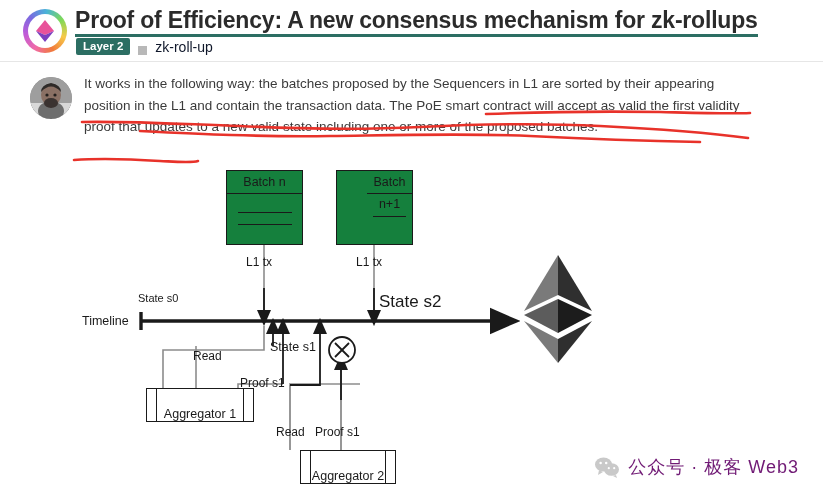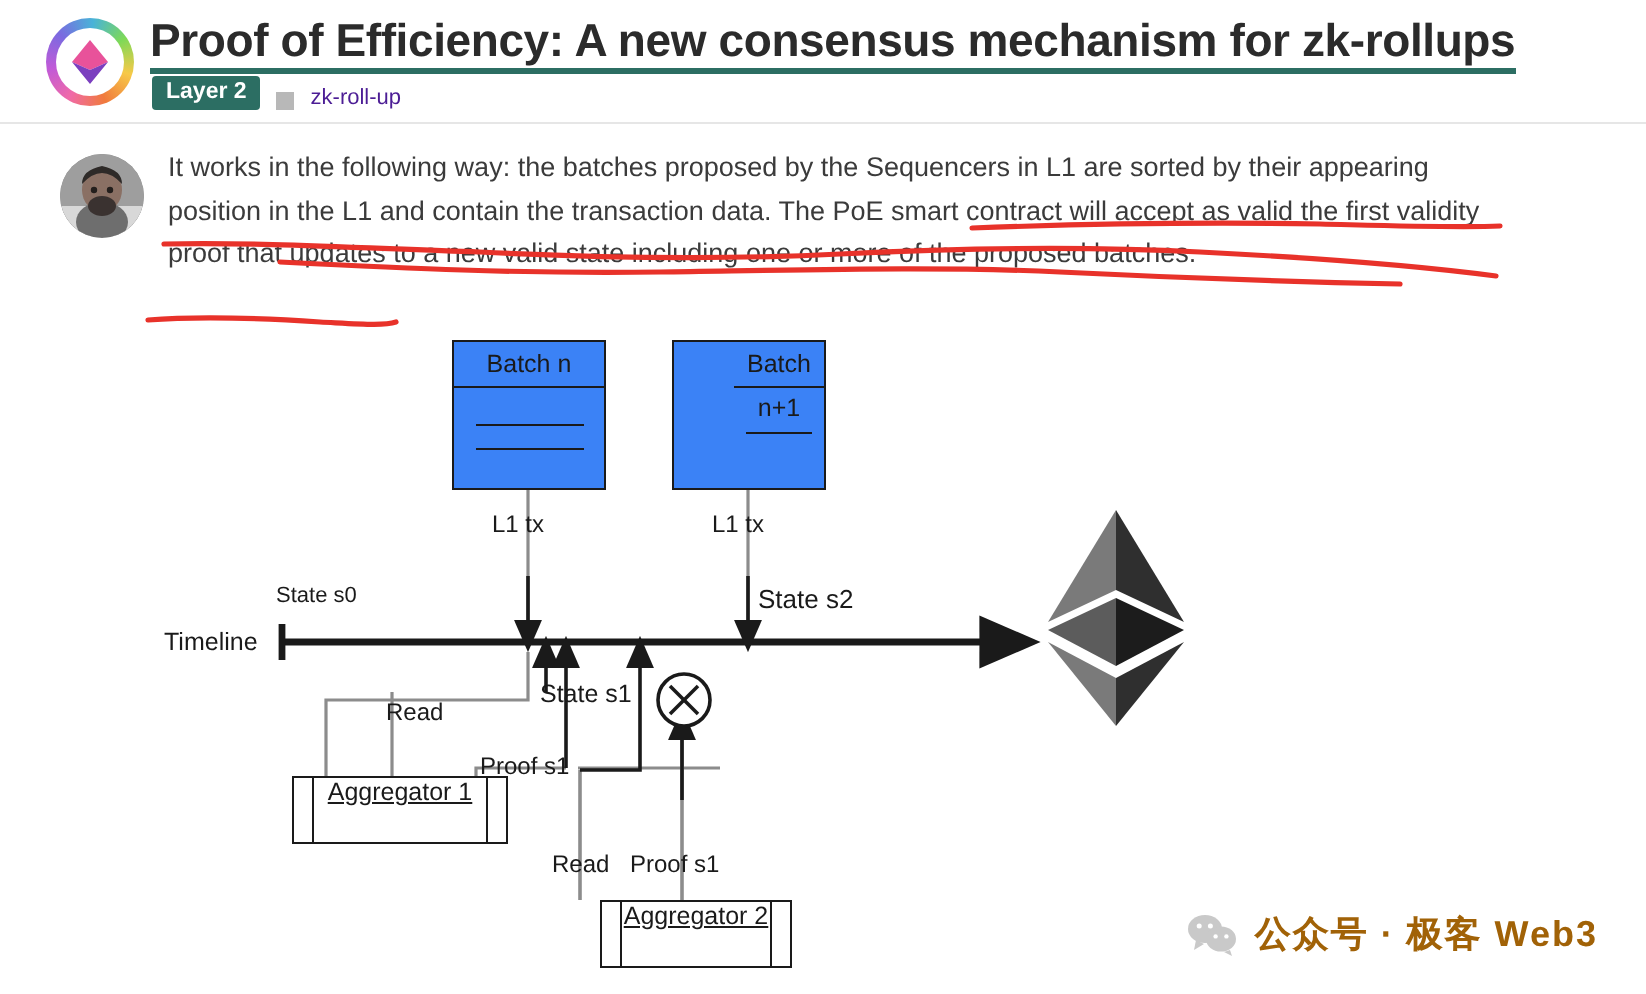--- a/index.html
+++ b/index.html
@@ -34,58 +34,58 @@
     border-bottom:3px solid #2c6e63;
     padding-bottom:1px;
     line-height:26px;
   }
   #meta-row{position:absolute;left:76px;top:38px;display:flex;align-items:flex-end;gap:8px;}
   #badge{
     background:#2c6e63;color:#ffffff;font-size:11.5px;font-weight:bold;
     padding:2px 7px 3px 7px;border-radius:2px;line-height:12px;
   }
   #tag-square{width:9px;height:9px;background:#b8b8b8;display:inline-block;}
-  #tag-label{font-size:11px;color:#4c1d95;}
+  #tag-label{font-size:14px;color:#0f172a;}
   
   #avatar{
     position:absolute;left:30px;top:77px;width:42px;height:42px;border-radius:50%;
     overflow:hidden;background:#8d8d8d;
   }
   #paragraph{
     position:absolute;left:84px;top:73px;width:672px;
     font-size:13.5px;line-height:21.5px;color:#3b3b3b;
   }
   
   #annotations{position:absolute;left:0;top:0;width:823px;height:497px;pointer-events:none;}
   
   #diagram{position:absolute;left:0;top:160px;width:823px;height:337px;}
   .dgbox{
-    position:absolute;border:1.6px solid #1a1a1a;background:#3b82f6;box-sizing:border-box;
+    position:absolute;border:1.6px solid #1a1a1a;background:#15803d;box-sizing:border-box;
   }
   .dgbox .hdr{
     font-size:12.5px;color:#1a1a1a;text-align:center;line-height:22px;height:22px;
     border-bottom:1.6px solid #1a1a1a;
   }
   .dgbox .body{position:relative;height:calc(100% - 22px);}
   .dgbox .body .ln{position:absolute;left:14%;width:72%;height:0;border-top:1.5px solid #1a1a1a;}
   .agg{
     position:absolute;border:1.4px solid #1a1a1a;background:#ffffff;box-sizing:border-box;
-    display:flex;align-items:flex-start;justify-content:center;
-    font-size:12.5px;color:#1a1a1a;text-decoration:underline;
+    display:flex;align-items:flex-end;justify-content:center;
+    font-size:12.5px;color:#1a1a1a;
   }
   .agg::before,.agg::after{
     content:"";position:absolute;top:0;bottom:0;width:0;border-left:1.4px solid #1a1a1a;
   }
   .agg::before{left:9px;} .agg::after{right:9px;}
   .dglabel{position:absolute;font-size:12px;color:#1a1a1a;white-space:nowrap;}
   .eth{position:absolute;left:520px;top:253px;width:76px;height:112px;}
   
   #watermark{
     position:absolute;right:24px;bottom:18px;display:flex;align-items:center;gap:8px;
-    color:#a16207;font-size:18px;letter-spacing:1px;font-weight:bold;
+    color:#701a75;font-size:18px;letter-spacing:1px;
   }
 </style>
 </head>
 <body>
 
 <div id="header">
 
   <div id="logo">
     <div class="inner">
       <svg width="18" height="22" viewBox="0 0 18 22">
@@ -189,21 +189,21 @@
       <div class="ln" style="top:22px;"></div>
     </div>
   </div>
 
   <div class="dglabel" style="left:246px;top:95px;">L1 tx</div>
   <div class="dglabel" style="left:356px;top:95px;">L1 tx</div>
 
   <div class="dglabel" style="left:82px;top:154px;font-size:12.5px;">Timeline</div>
   <div class="dglabel" style="left:138px;top:132px;font-size:11px;">State s0</div>
   <div class="dglabel" style="left:270px;top:132px;font-size:12.5px;margin-top:48px;">State s1</div>
-  <div class="dglabel" style="left:379px;top:132px;font-size:13px;">State s2</div>
+  <div class="dglabel" style="left:379px;top:132px;font-size:17px;">State s2</div>
 
   <div class="dglabel" style="left:193px;top:189px;">Read</div>
   <div class="dglabel" style="left:240px;top:216px;">Proof s1</div>
   <div class="dglabel" style="left:276px;top:265px;">Read</div>
   <div class="dglabel" style="left:315px;top:265px;">Proof s1</div>
 
   <div class="agg" style="left:146px;top:228px;width:108px;height:34px;">
     <span>Aggregator 1</span>
   </div>
   <div class="agg" style="left:260px;top:290px;width:96px;height:34px;margin-left:40px;">

